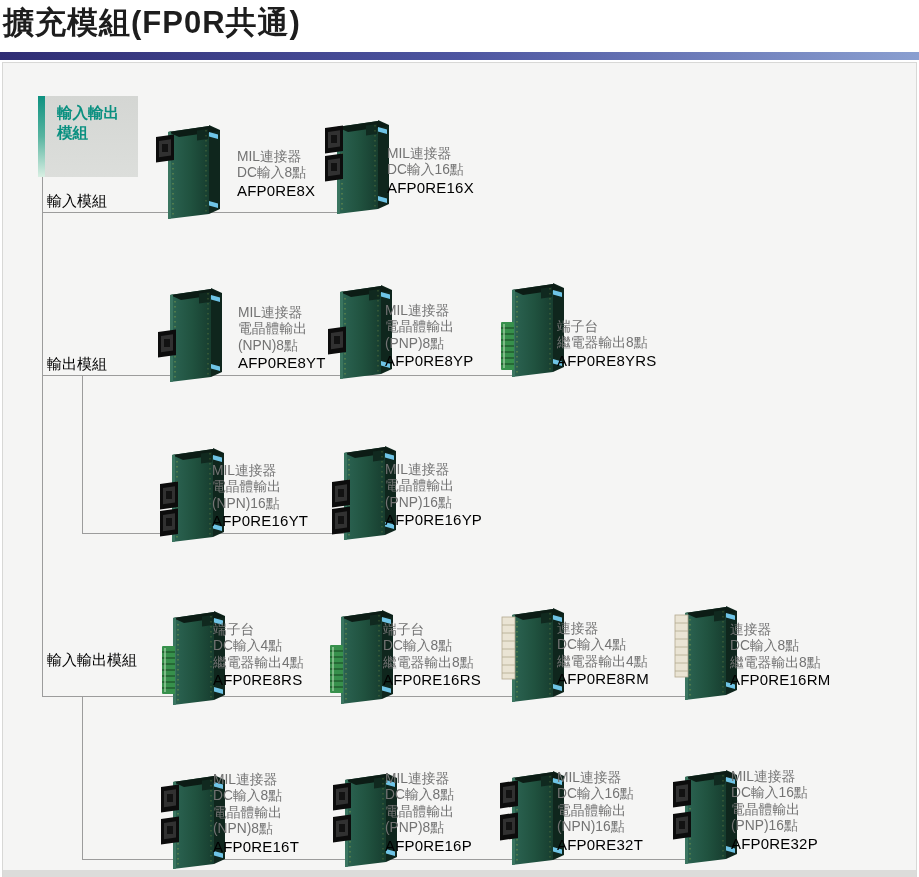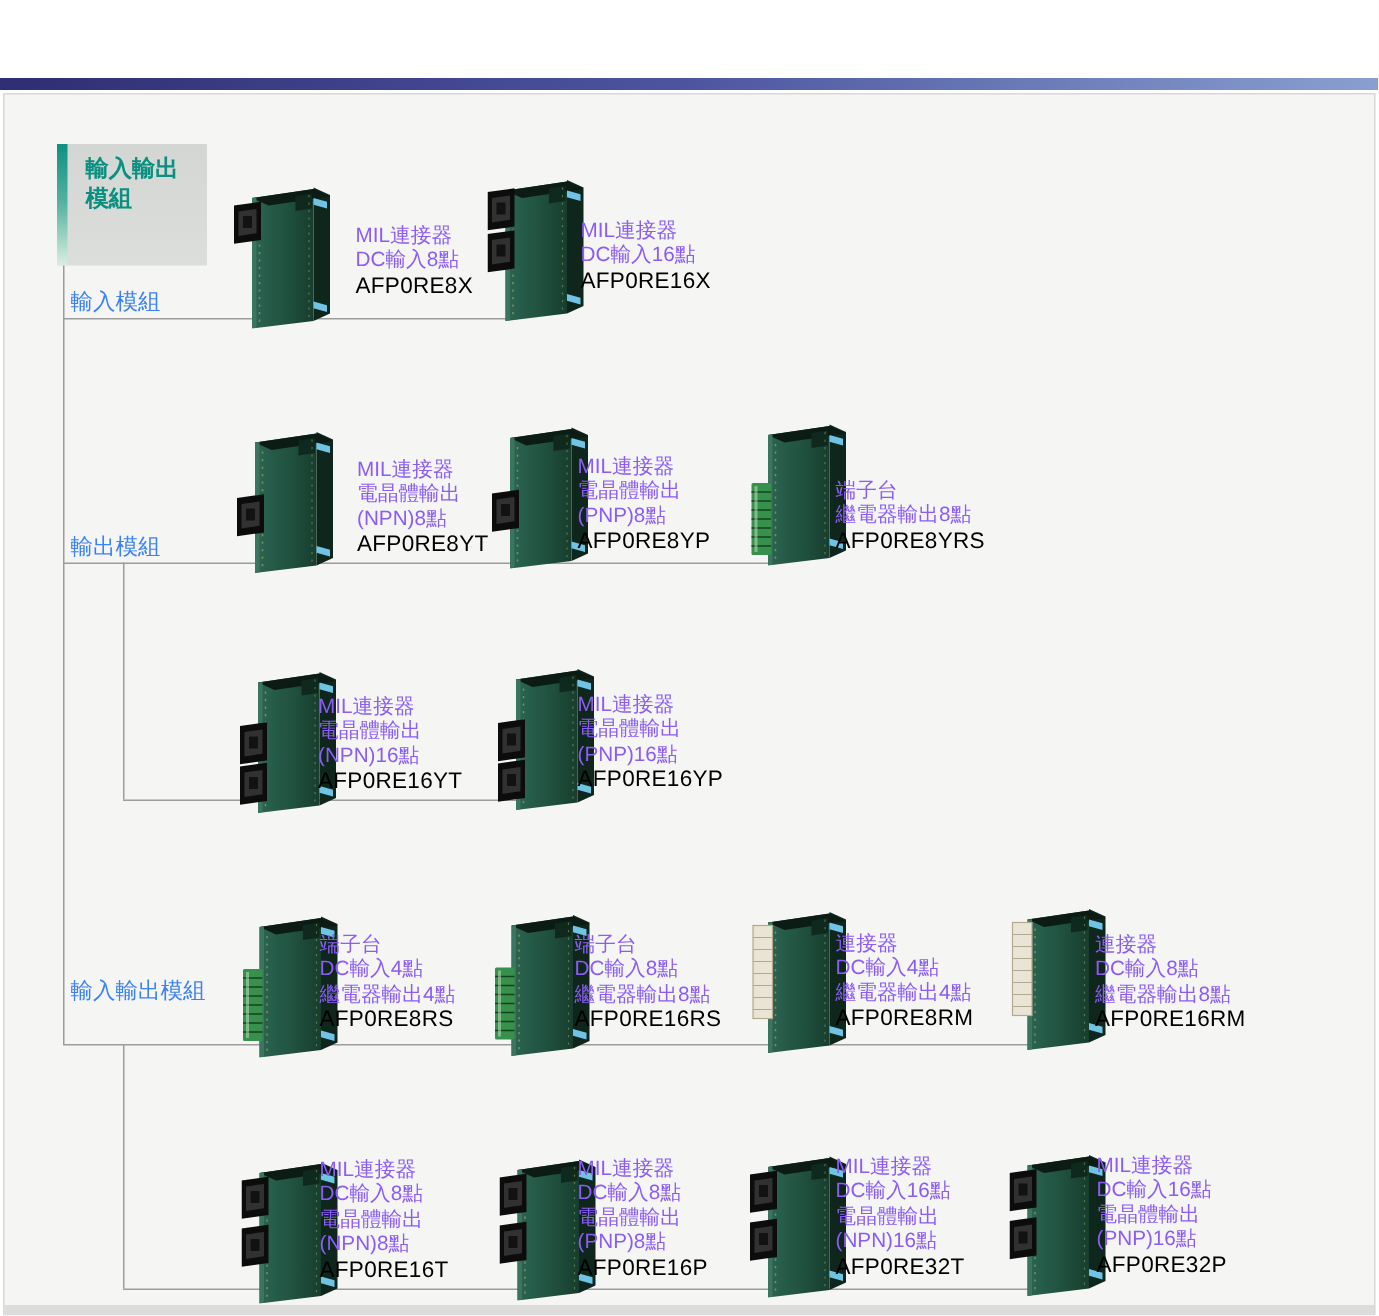--- a/index.html
+++ b/index.html
@@ -17,25 +17,25 @@
                 background:linear-gradient(180deg,#d4d6d3,#dcdedb);}
   #category-accent{position:absolute;left:38px;top:96px;width:7px;height:81px;
                    background:linear-gradient(180deg,#0e9180,#57b4a0,#d9efe3);}
   .category-text{position:absolute;left:57px;top:103px;font-size:15.5px;line-height:20px;
                  font-weight:bold;color:#0a9080;}
 
   
   .cline{position:absolute;background:#9c9c9c;}
 
   
-  .row-label{position:absolute;font-size:15px;color:#3b82f6;white-space:nowrap;}
+  .row-label{position:absolute;font-size:15px;color:#000000;white-space:nowrap;}
 
   
   .module-desc{position:absolute;white-space:nowrap;}
-  .dline{display:block;font-size:13.8px;line-height:16.4px;color:#8b5cf6;}
+  .dline{display:block;font-size:13.8px;line-height:16.4px;color:#737373;}
   .dmodel{display:block;font-size:15px;line-height:17px;color:#000;font-weight:normal;letter-spacing:.2px;}
 
   .mod{position:absolute;}
 </style>
 </head>
 <body>
 
 <div id="screen">
 
   <svg width="0" height="0" style="position:absolute" aria-hidden="true">
@@ -66,20 +66,21 @@
         <path d="M1 6 H14 M1 12 H14 M1 18 H14 M1 24 H14 M1 30 H14 M1 36 H14 M1 42 H14" stroke="#14421f" stroke-width="1"></path>
         <rect x="3" y="2" width="2" height="44" fill="#c7e8c4" opacity="0.5"></rect>
       </g>
       <g id="conn-molex">
         <rect x="2" y="0" width="13" height="62" fill="#eae4d4" stroke="#b3a98f" stroke-width="0.8"></rect>
         <path d="M2 8 H15 M2 16 H15 M2 24 H15 M2 32 H15 M2 40 H15 M2 48 H15 M2 56 H15" stroke="#b3a98f" stroke-width="0.8"></path>
       </g>
     </defs>
   </svg>
 
+  <div id="page-title">擴充模組(FP0R共通)</div>
   <div id="title-bar"></div>
 
   <div id="panel"></div>
 
   <div id="category-box"></div>
   <div id="category-accent"></div>
   <div class="category-text">
     <span style="display:block">輸入輸出</span>
     <span style="display:block">模組</span>
   </div>

